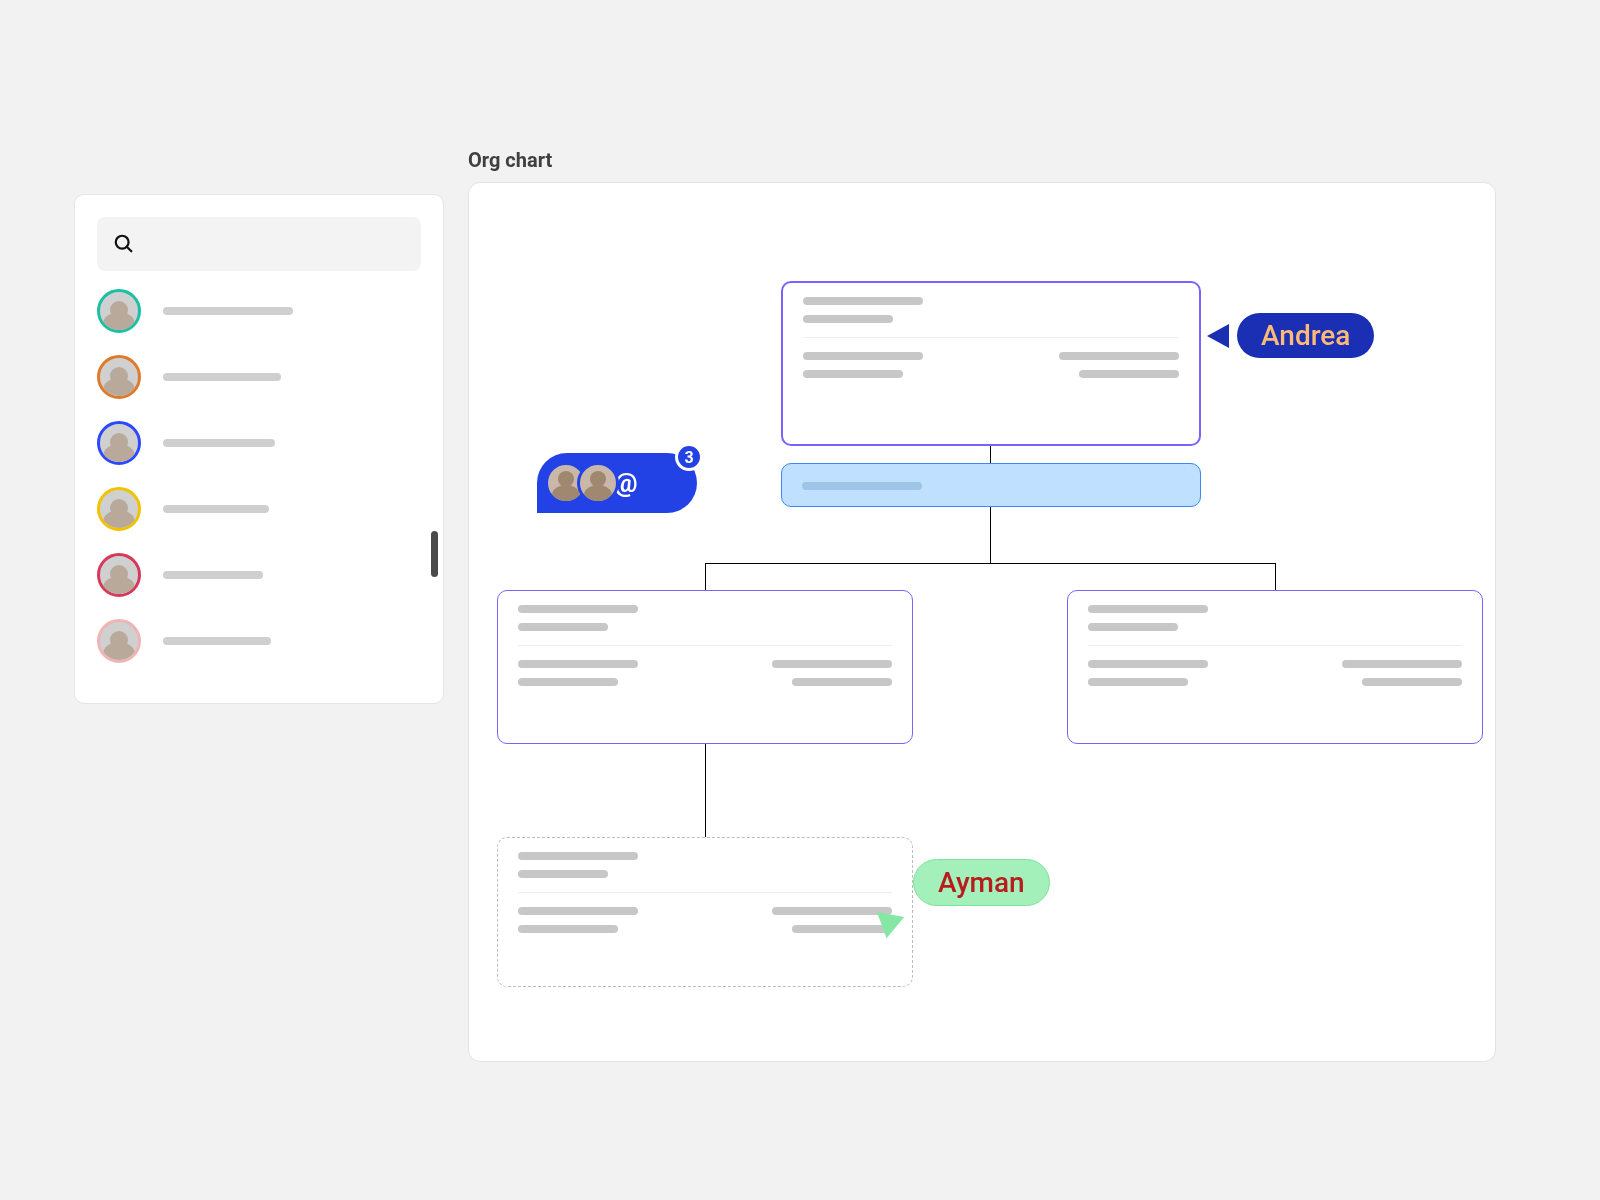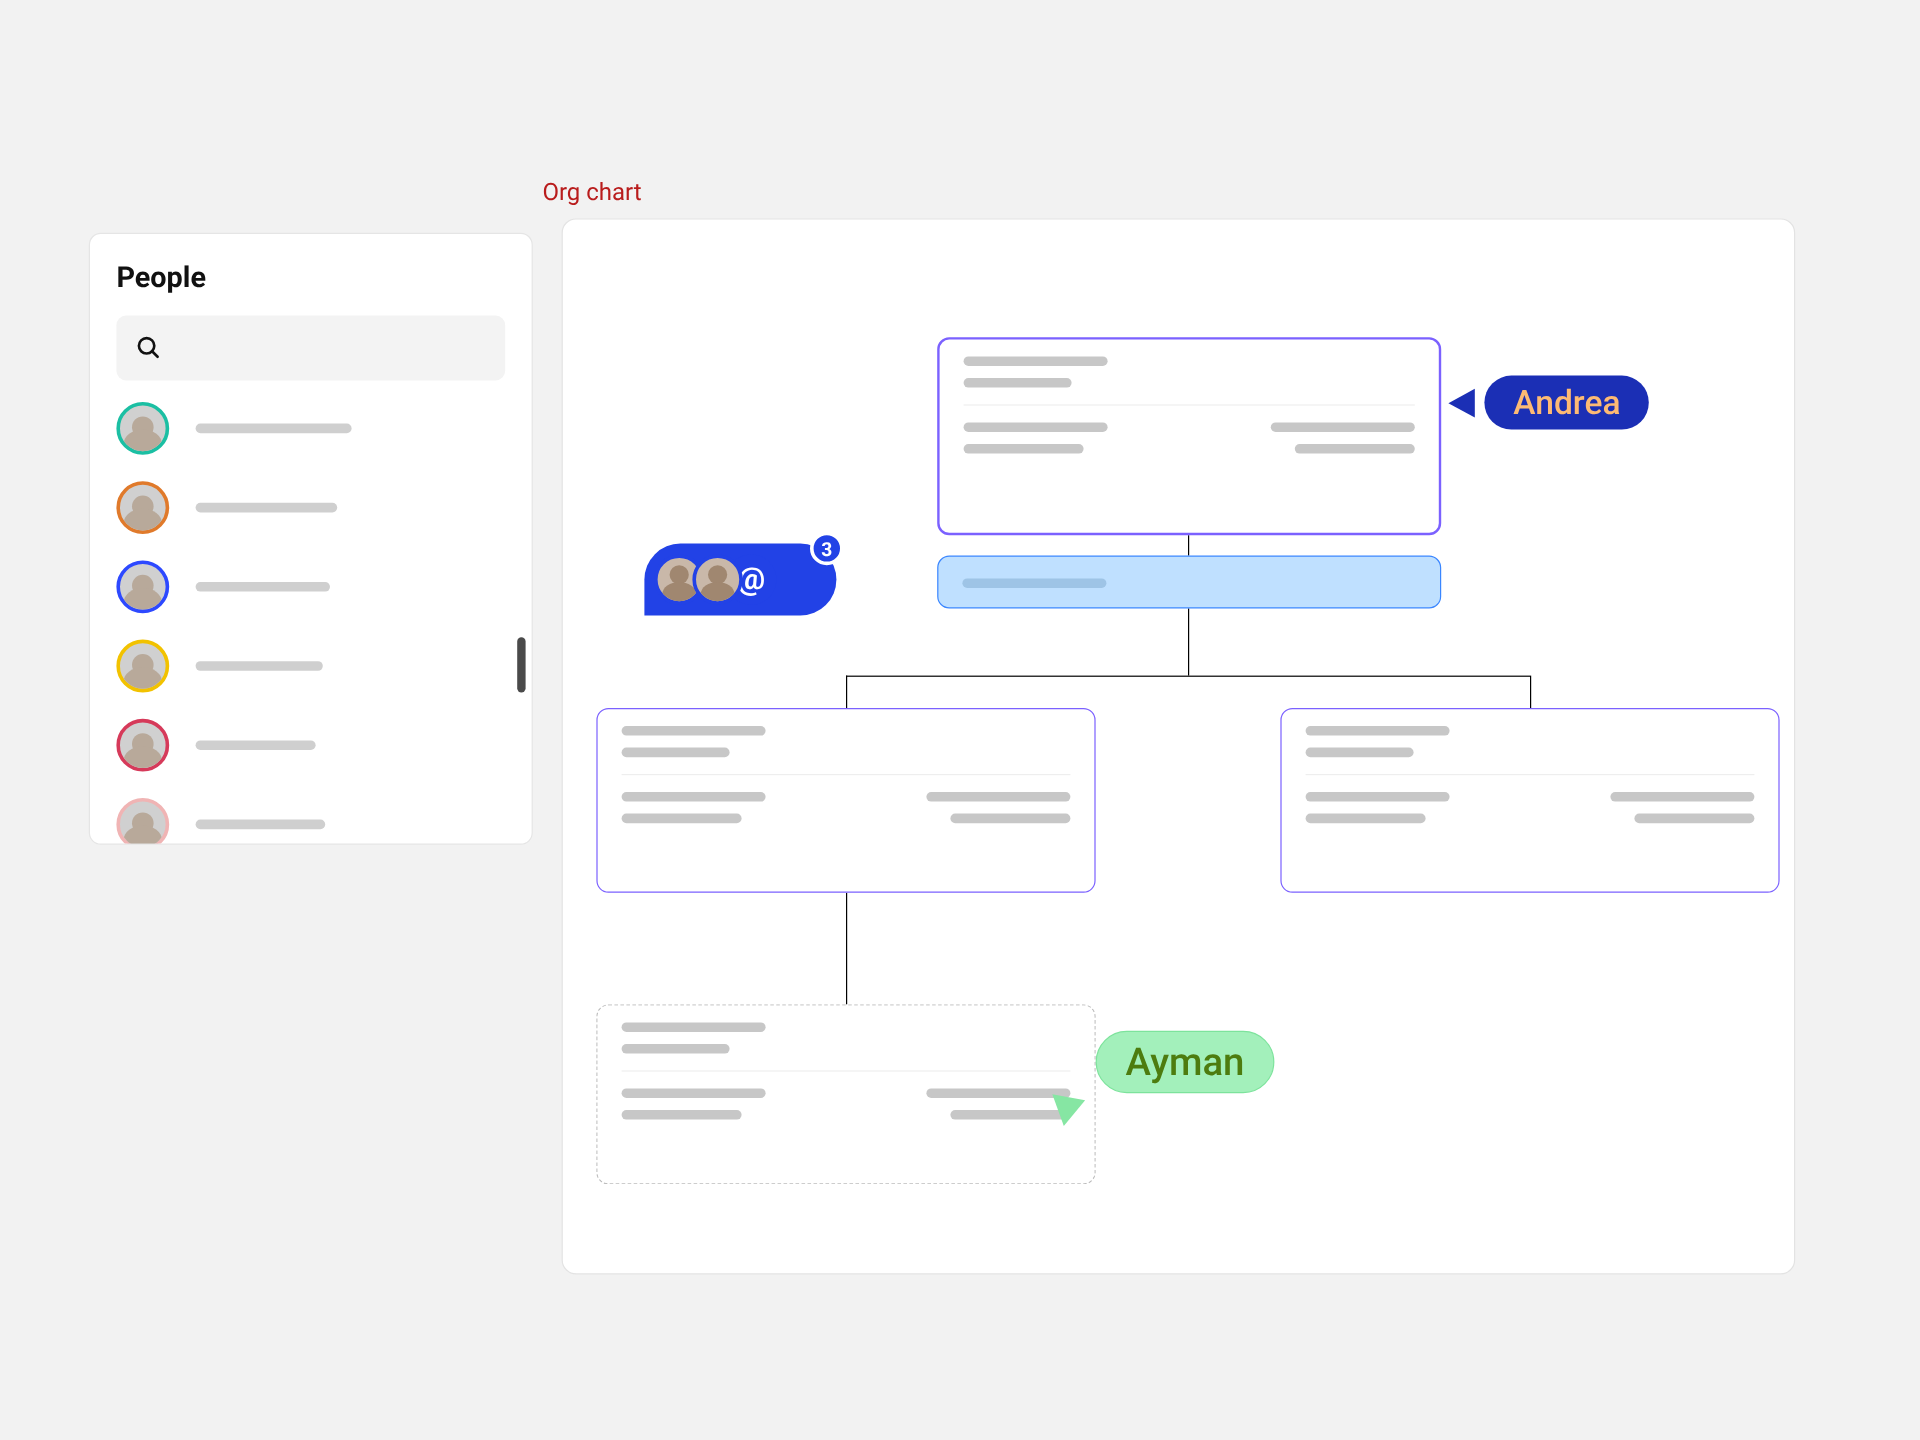--- a/index.html
+++ b/index.html
@@ -86,24 +86,25 @@
     top:336px;
     width:7px;
     height:46px;
     border-radius:4px;
     background:#4a4a4a;
   }
 
   
   .canvas-label {
     position:absolute;
-    left: 452px;
+    left: 468px;
     top: 148px;
     font-size: 20px;
-    color: #b91c1c;
+    color: #404040;
+    font-weight: bold;
   }
   .canvas {
     position:absolute;
     left: 468px;
     top: 182px;
     width: 1028px;
     height: 880px;
     background:#fff;
     border:1px solid #e3e3e3;
     border-radius: 12px;
@@ -160,21 +161,21 @@
     white-space:nowrap;
   }
   .andrea { left:738px; top:130px; }
   .andrea .pill { background:#1b2fb5; color:#fdba74; }
   .andrea-arrow {
     border-top:12px solid transparent;
     border-bottom:12px solid transparent;
     border-right:22px solid #1b2fb5;
   }
   .ayman { left:444px; top:676px; }
-  .ayman .pill { background:#a3f0bb; color:#4d7c0f; border:1px solid #7de39c; font-size:32px;}
+  .ayman .pill { background:#a3f0bb; color:#b91c1c; border:1px solid #7de39c; font-size:28px;}
   .ayman-arrow-wrap{
     position:absolute; left:-32px; top:48px;
   }
   .ayman-arrow {
     width:0;height:0;
     border-top:14px solid transparent;
     border-bottom:14px solid transparent;
     border-left:24px solid #86e6a3;
     transform: rotate(-20deg);
   }
@@ -214,21 +215,20 @@
     background:#2242e6;color:#fff;
     border:3px solid #fff;
     display:flex;align-items:center;justify-content:center;
     font-size:16px;font-weight:700;
   }
 </style>
 </head>
 <body>
 
 <div class="sidebar">
-  <div class="sidebar-title">People</div>
   <div class="search-box">
     <span class="search-icon">
       <svg width="22" height="22" viewBox="0 0 24 24" fill="none" stroke="#111" stroke-width="2.4" stroke-linecap="round">
           <circle cx="10" cy="10" r="7"></circle>
           <line x1="20" y1="20" x2="15" y2="15"></line>
         </svg>
     </span>
     <input type="text" style="border: none; background: transparent; outline: none; width: 100%; font-size: 18px; margin-left: 10px;" placeholder="">
   </div>
   <div class="people-list" id="people-list">

